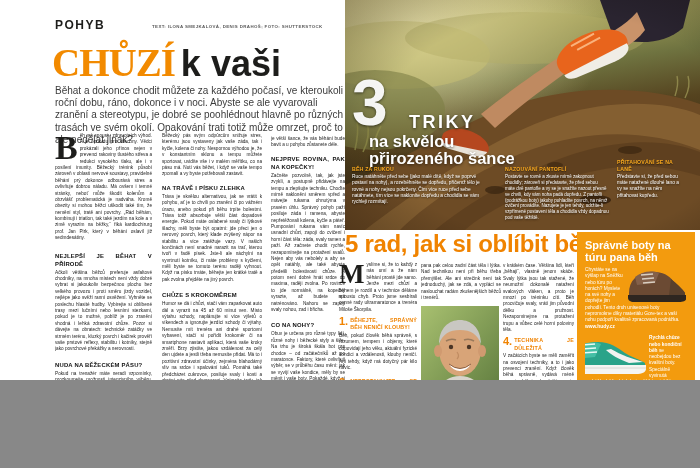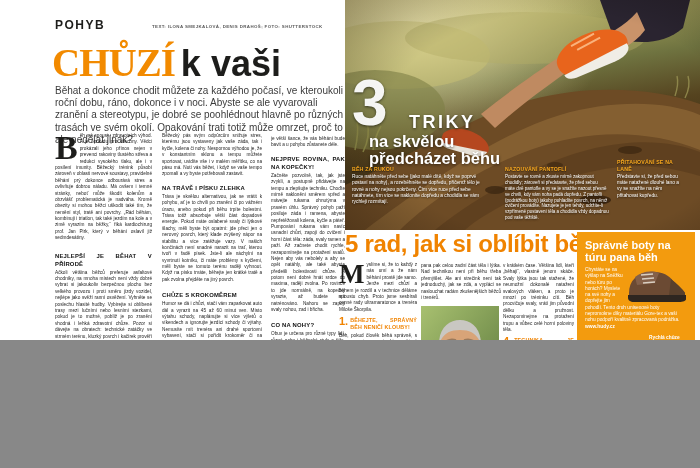--- a/index.html
+++ b/index.html
@@ -1,16 +1,16 @@
 <!DOCTYPE html>
 <html><head>
 <meta charset="utf-8">
 <style>
   html,body{margin:0;padding:0;background:#888;}
-  .page{position:relative;width:700px;height:340px;background:#ffffff;overflow:hidden;
+  .page{position:relative;width:700px;height:380px;background:#ffffff;overflow:hidden;
         font-family:"Liberation Sans",sans-serif;box-shadow:0 0 6px rgba(0,0,0,.4);text-decoration:underline;}
   
   .kicker{position:absolute;left:55px;top:18px;font-size:12px;font-weight:800;letter-spacing:1.5px;color:#1d1d1b;}
   .credits{position:absolute;left:152px;top:24px;font-size:4.4px;letter-spacing:.4px;color:#5a5a5a;font-weight:700;}
   .title{position:absolute;left:52px;top:40px;white-space:nowrap;}
   .title .accent{font-family:"Liberation Serif",serif;font-weight:700;font-size:39px;color:#f28a00;letter-spacing:-1px;}
   .title .rest{font-family:"Liberation Sans",sans-serif;font-weight:800;font-size:36px;color:#1d1d1b;margin-left:6px;}
   .perex{position:absolute;left:55px;top:85px;width:292px;font-size:10px;line-height:1.22;color:#3c3c3c;font-weight:400;}
   
   .bodycol{position:absolute;font-size:4.7px;line-height:1.36;color:#222;text-align:justify;overflow:hidden;}
@@ -153,21 +153,21 @@
         <path d="M97,148 L143,146 C142,150 137,153 128,153 L103,152 C99,151 97,150 97,148 Z" fill="#e8e2d8"></path>
       </g>
       <rect x="0" y="0" width="355" height="230" fill="url(#gvig)"></rect>
     </svg>
 
   </div>
 
   <div class="overlay big3">3</div>
   <div class="overlay triky">TRIKY</div>
   <div class="overlay sub1">na skvělou</div>
-  <div class="overlay sub2">předcházet běhu</div>
+  <div class="overlay sub2">přirozeného šance</div>
 
   <div class="trick" id="trick1">
     <h4>BĚH ZA RUKOU</h4>
     <div>Ruce natáhněte před sebe (jako malé dítě, když se poprvé postaví na nohy), a rozeběhněte se dopředu, přičemž tělo je rovné a nohy nejsou pokrčeny. Čím více ruce před sebe natáhnete, tím více se nakloníte dopředu a chodidla se vám rychleji rozmítají.</div>
   </div>
   <div class="trick" id="trick2">
     <h4>NAZOUVÁNÍ PANTOFLÍ</h4>
     <div>Postavte se rovně a zkuste mírně zakopnout chodidly; zároveň si představte, že před sebou máte dvě pantofle a vy se je snažíte nazout přesně ve chvíli, kdy vám noha padá dopředu. Z pantoflí (podrážkou boty) jakoby pohladíte povrch, na němž cvičení provádíte. Nazujete je jen tehdy, udržíte-li vzpřímené postavení těla a chodidla vždy dopadnou pod vaše těžiště.</div>
   </div>
   <div class="trick" id="trick3">

